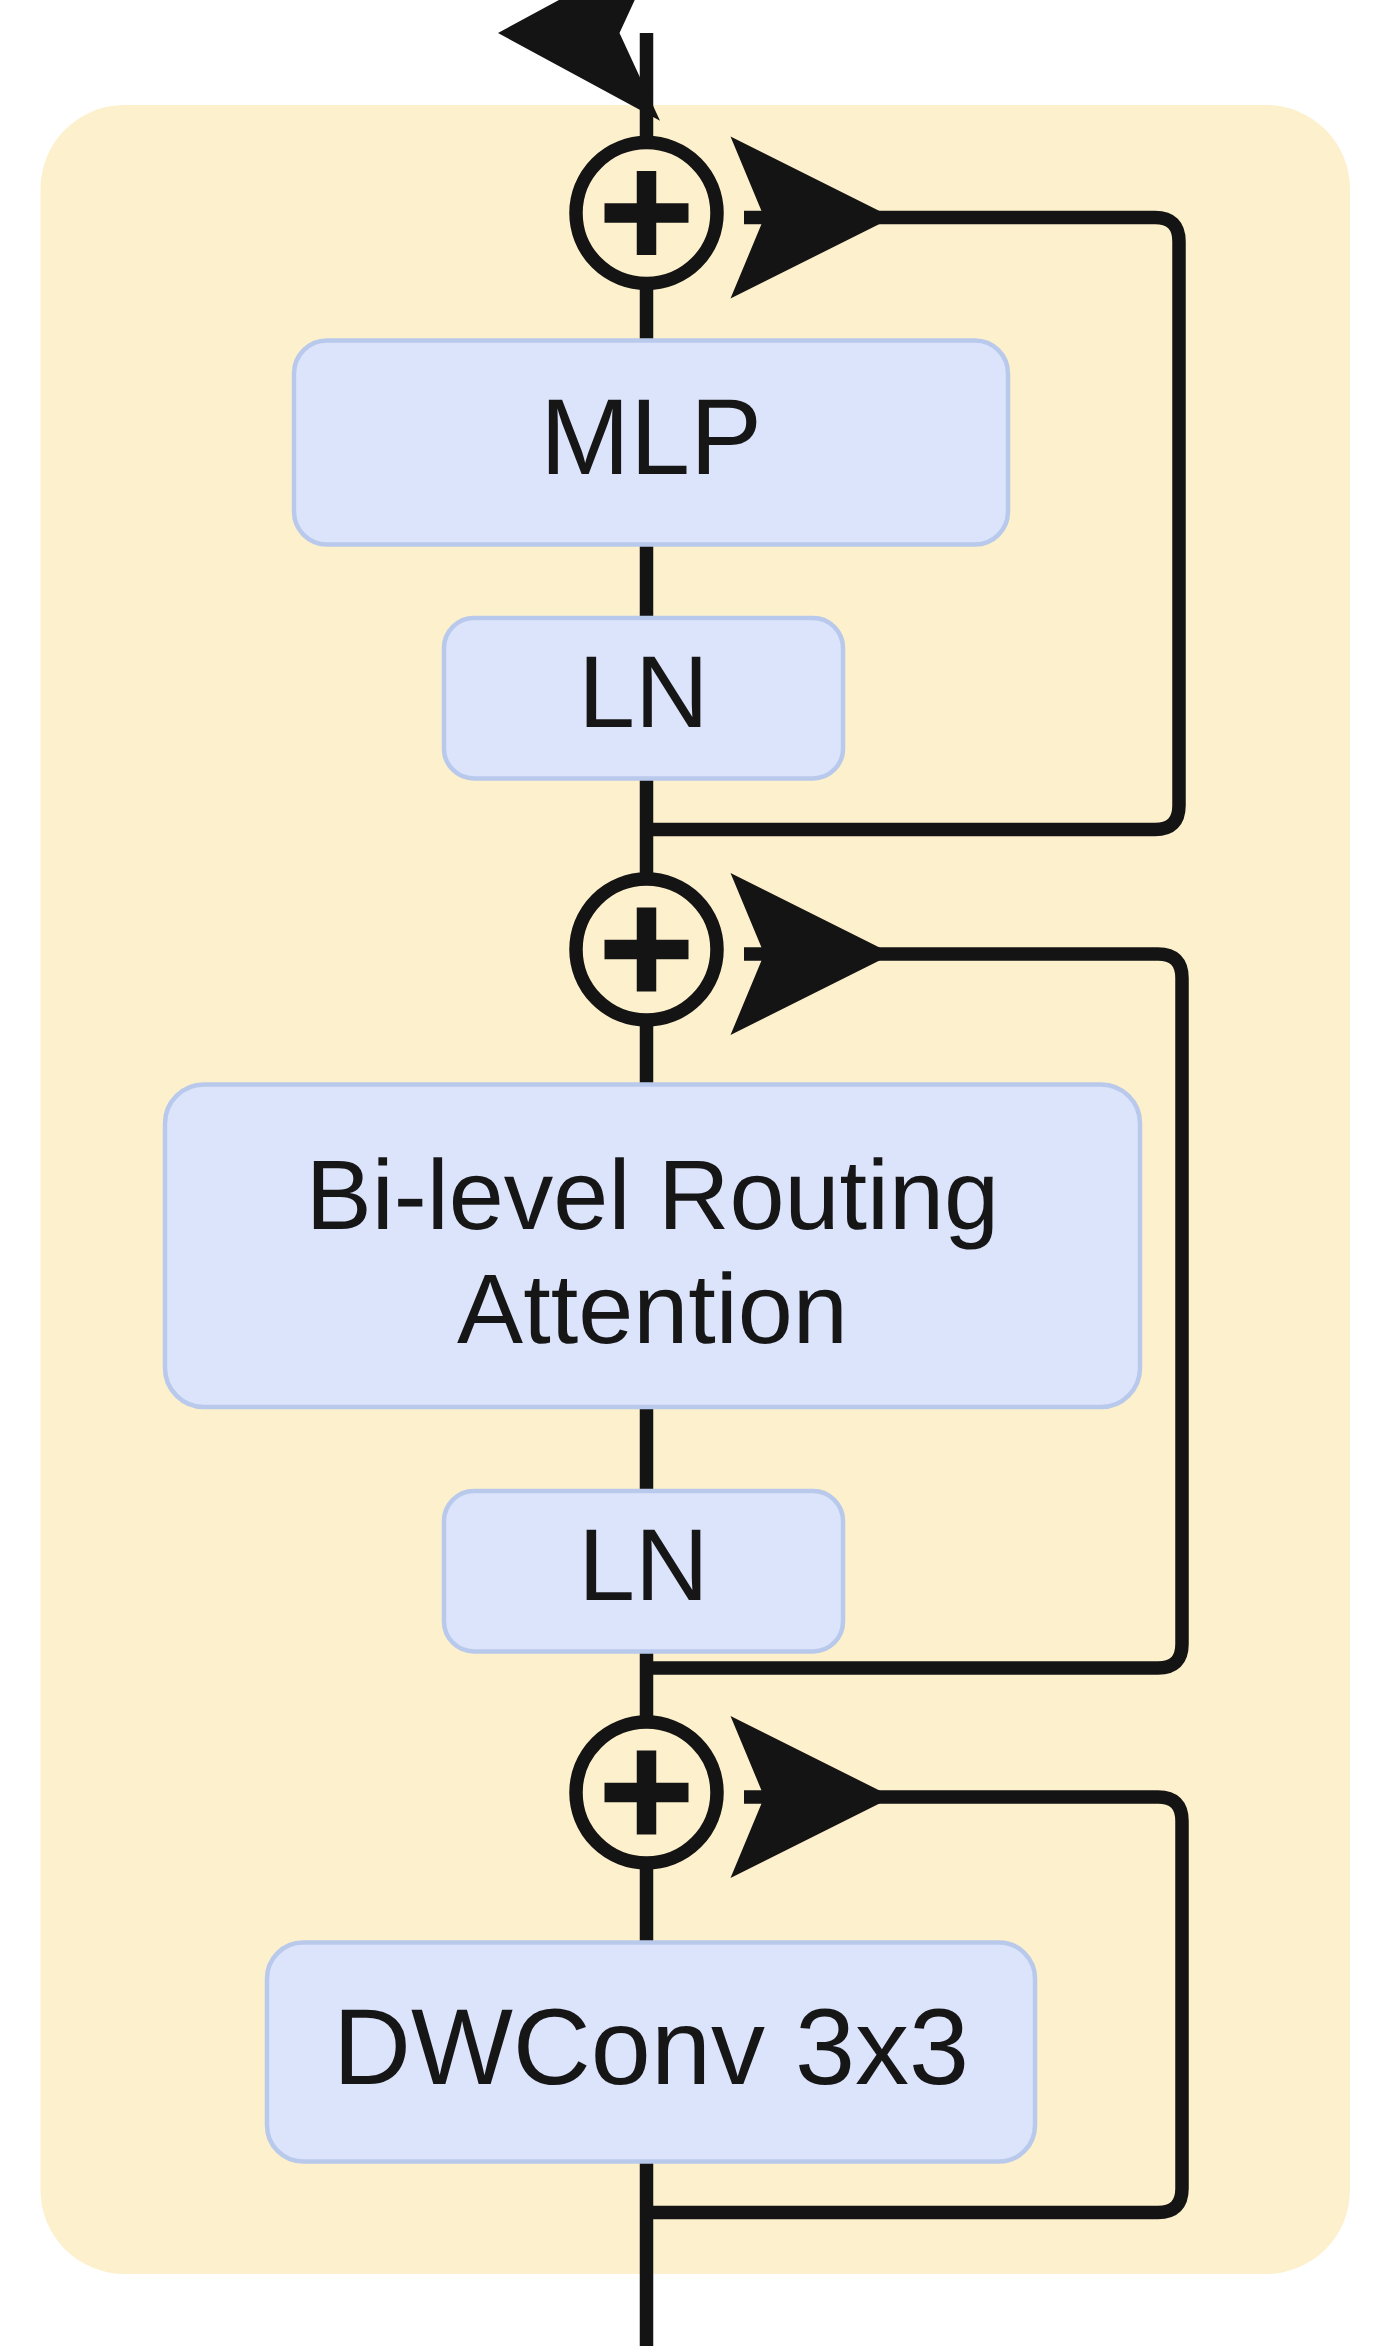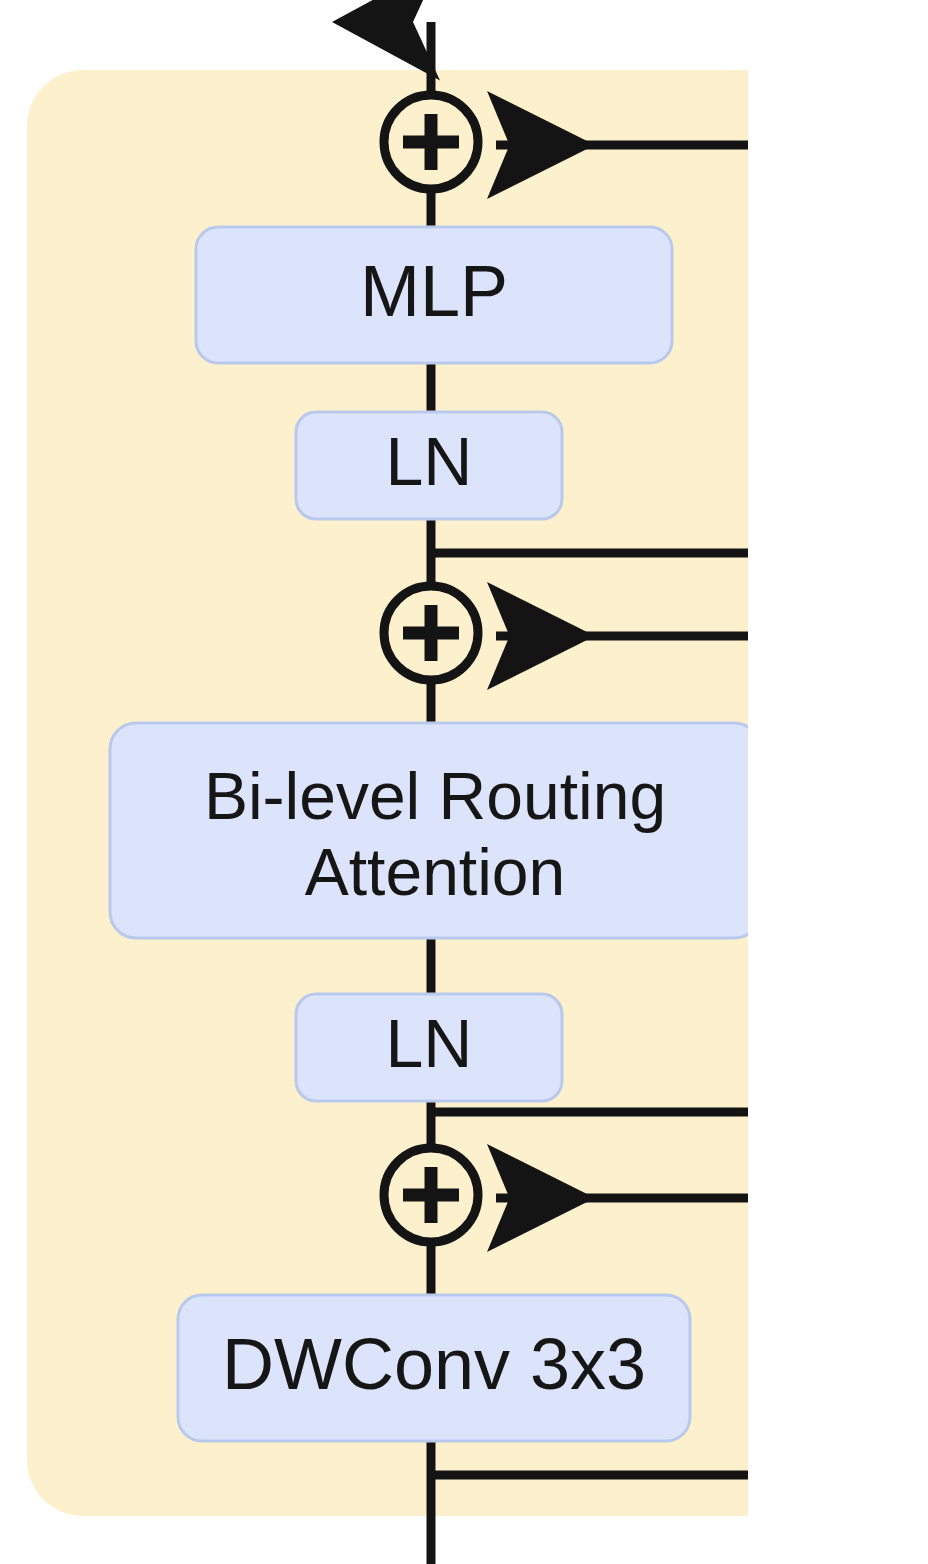--- a/index.html
+++ b/index.html
@@ -6,21 +6,21 @@
   html, body {
     margin: 0;
     padding: 0;
     background: #ffffff;
   }
   body {
     font-family: "Liberation Sans", sans-serif;
   }
   #diagram-root {
     position: relative;
-    width: 748px;
+    width: 928px;
     height: 1564px;
     background: #ffffff;
     overflow: hidden;
   }
   #diagram-svg {
     position: absolute;
     left: 0;
     top: 0;
     width: 928px;
     height: 1564px;

